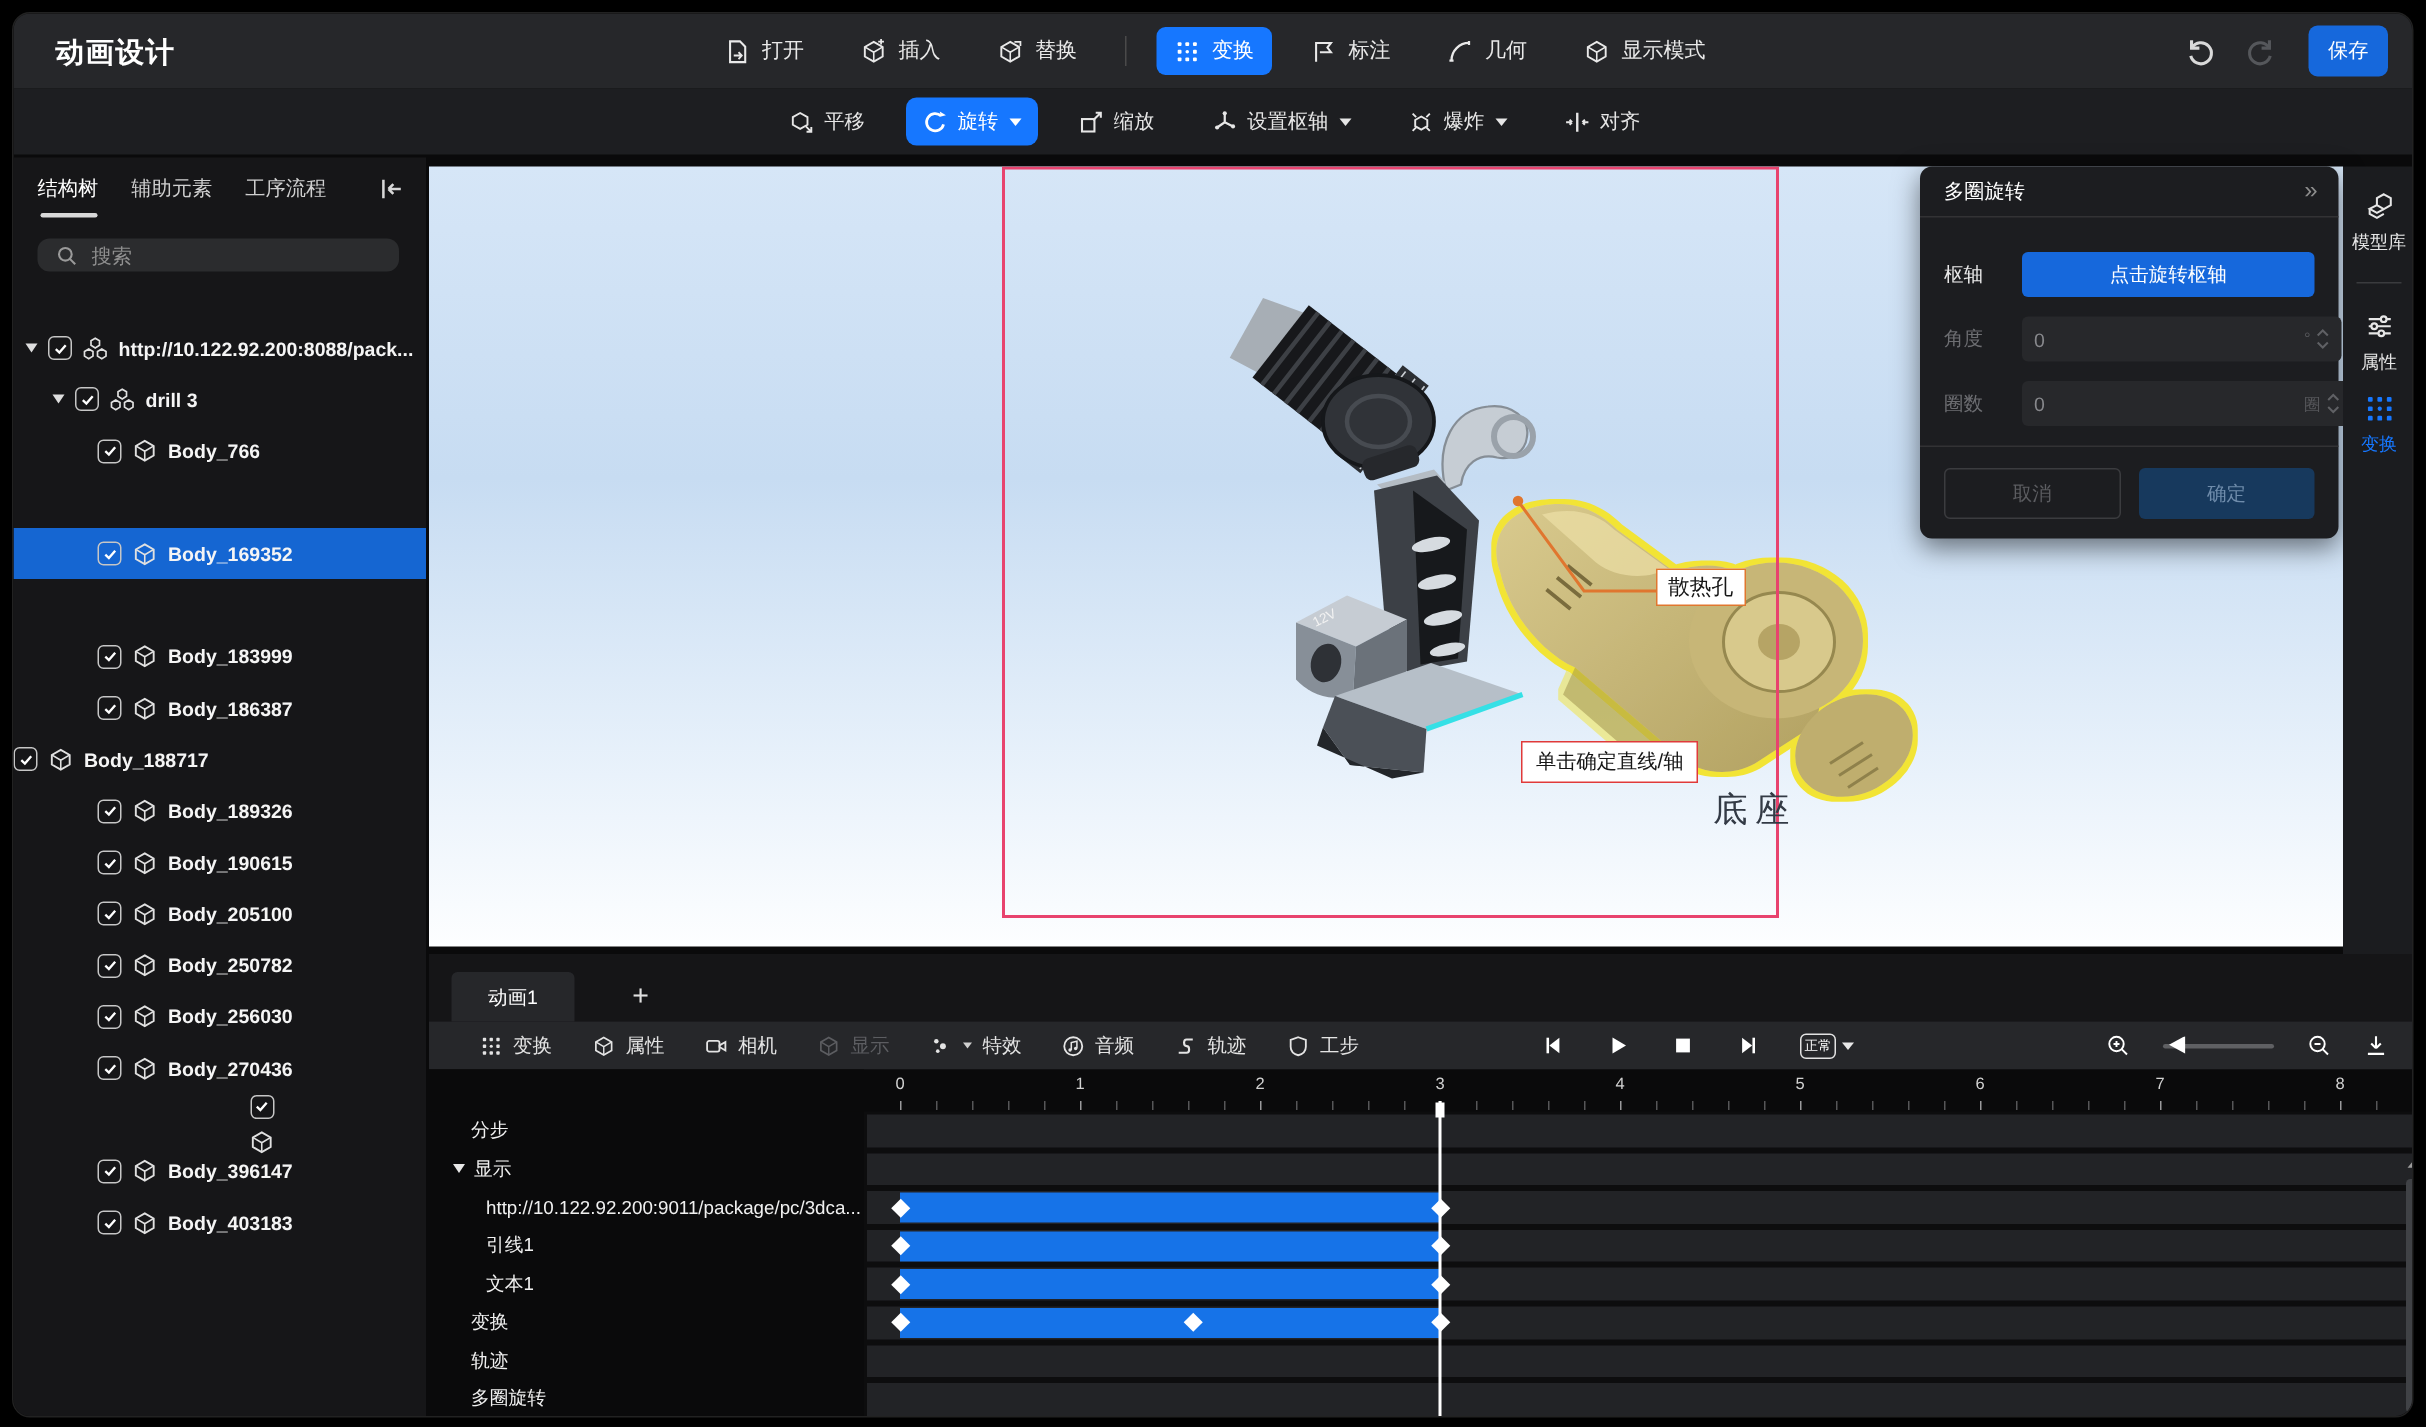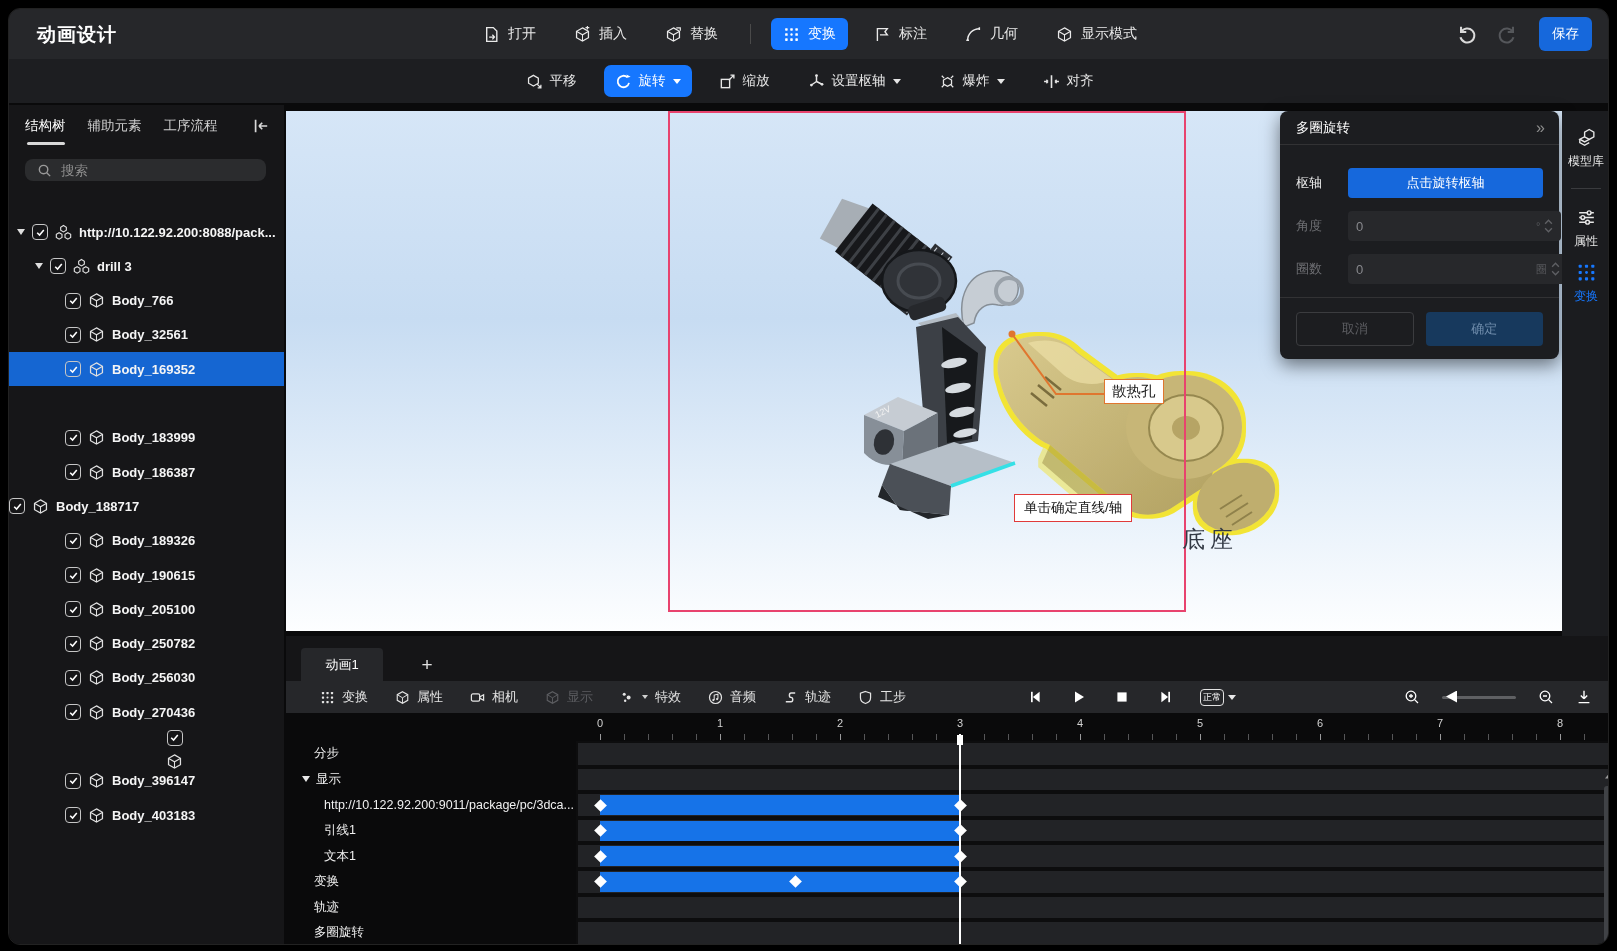--- a/index.html
+++ b/index.html
@@ -58,21 +58,21 @@
   
   .viewport{position:absolute;left:277px;top:102px;width:1276px;height:520px;
     background:linear-gradient(180deg,#d6e6f7 0%,#c7dcf2 40%,#e9f2fb 78%,#fdfeff 100%);overflow:hidden;}
   .scene{position:absolute;left:0;top:0;width:1276px;height:520px;}
   .pinkrect{position:absolute;left:382px;top:0;width:518px;height:501px;border:2px solid var(--pink);}
   .heatlabel{position:absolute;left:818px;top:268px;background:#fff;border:1.5px solid #e0762f;color:#161616;
              font-size:14.5px;padding:2px 7px;white-space:nowrap;}
   .axistip{position:absolute;left:728px;top:383px;background:#fff;border:1.5px solid #e03a3a;color:#161616;
            font-size:13.5px;padding:4px 9px;white-space:nowrap;}
   .baselabel{position:absolute;left:856px;top:413px;font-family:"DejaVu Serif","Liberation Serif",serif;
-             font-size:23px;color:#333a45;letter-spacing:5px;margin-left:40px;}
+             font-size:23px;color:#333a45;letter-spacing:5px;}
   
   .rotpanel{position:absolute;left:1271px;top:102px;width:279px;height:248px;background:#1c1d20;border-radius:8px;
             box-shadow:0 6px 18px rgba(0,0,0,.5);}
   .rp-head{position:absolute;left:0;top:0;width:100%;height:34px;border-bottom:1px solid #323234;
            display:flex;align-items:center;justify-content:space-between;padding:0 16px;}
   .rp-title{font-size:13.5px;color:#fff;}
   .rp-coll{color:#8d8d8d;font-size:16px;cursor:pointer;letter-spacing:-2px;}
   .rp-row{position:absolute;left:0;width:100%;height:30px;display:flex;align-items:center;}
   .rp-label{width:52px;text-align:left;margin-left:16px;font-size:13px;color:#6d6e72;flex:0 0 auto;}
   .rp-label.on{color:#e8e8e8;}
@@ -365,34 +365,20 @@
               <path d="M2.4 6.3 5 8.8 9.6 3.4" fill="none" stroke="currentColor" stroke-width="1.7"></path>
             </svg>
           </span>
           <span class="ic">
             <svg viewBox="0 0 16 16">
               <path d="M8 1.8 13.6 5v6L8 14.2 2.4 11V5z" fill="none" stroke="currentColor" stroke-width="1.2"></path>
               <path d="M2.6 5.1 8 8.3l5.4-3.2M8 8.3v5.8" fill="none" stroke="currentColor" stroke-width="1"></path>
             </svg>
           </span>
           <span class="lbl">Body_766</span>
-        </div>
-        <div class="trow" style="top: 102.9px; padding-left: 56px;">
-          <span class="cbx">
-            <svg viewBox="0 0 12 12">
-              <path d="M2.4 6.3 5 8.8 9.6 3.4" fill="none" stroke="currentColor" stroke-width="1.7"></path>
-            </svg>
-          </span>
-          <span class="ic">
-            <svg viewBox="0 0 16 16">
-              <path d="M8 1.8 13.6 5v6L8 14.2 2.4 11V5z" fill="none" stroke="currentColor" stroke-width="1.2"></path>
-              <path d="M2.6 5.1 8 8.3l5.4-3.2M8 8.3v5.8" fill="none" stroke="currentColor" stroke-width="1"></path>
-            </svg>
-          </span>
-          <span class="lbl">Body_32561</span>
         </div>
         <div class="trow sel" style="top: 137.2px; padding-left: 56px;">
           <span class="cbx">
             <svg viewBox="0 0 12 12">
               <path d="M2.4 6.3 5 8.8 9.6 3.4" fill="none" stroke="currentColor" stroke-width="1.7"></path>
             </svg>
           </span>
           <span class="ic">
             <svg viewBox="0 0 16 16">
               <path d="M8 1.8 13.6 5v6L8 14.2 2.4 11V5z" fill="none" stroke="currentColor" stroke-width="1.2"></path>

